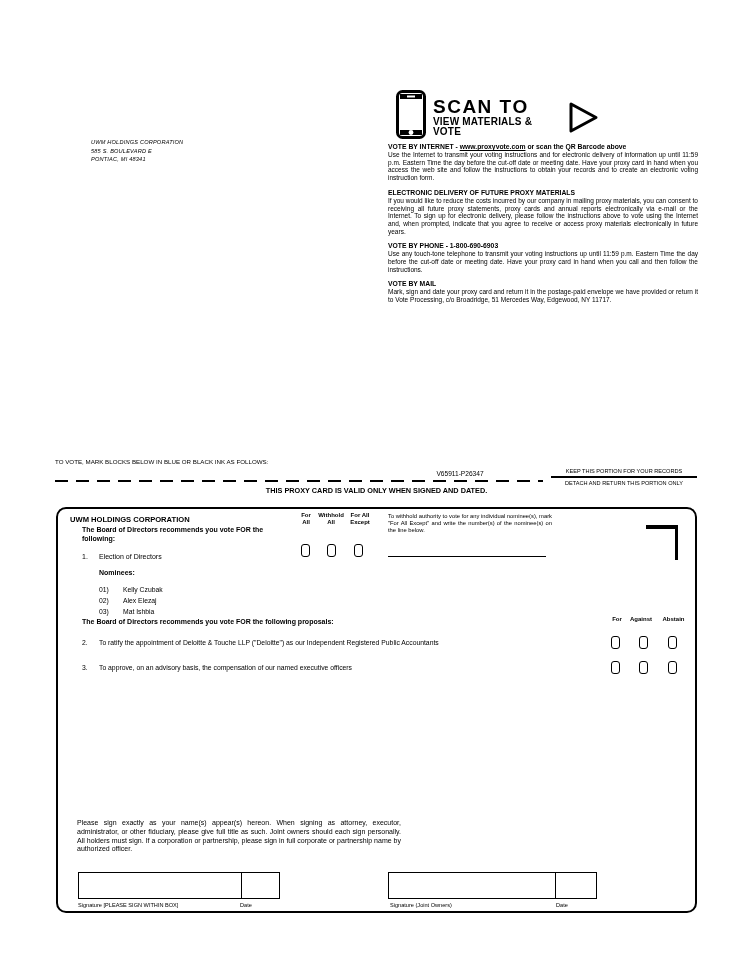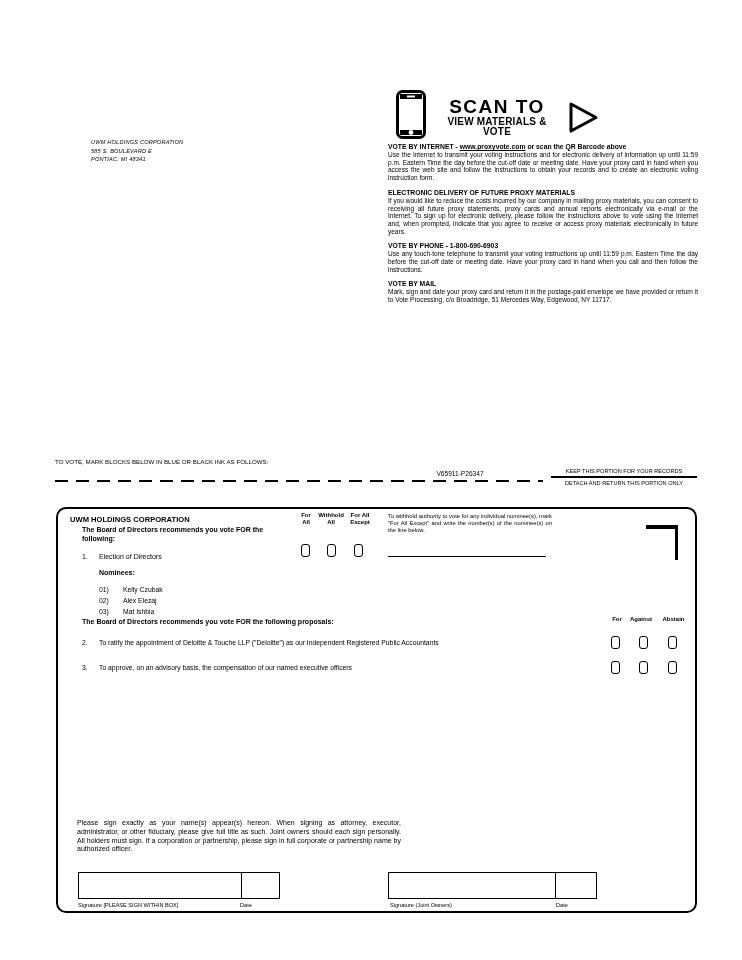--- a/index.html
+++ b/index.html
@@ -9,21 +9,21 @@
     font-family:"Liberation Sans", sans-serif; color:#000; overflow:hidden;
   }
   .abs { position:absolute; }
 
   
   .addr { left:91px; top:138px; font-size:5.6px; line-height:8.5px;
           font-style:italic; letter-spacing:.2px; }
 
   
   .scan { left:396px; top:90px; display:flex; align-items:center; gap:7px; }
-  .scan-text { width:128px; text-align:center; }
+  .scan-text { width:128px; }
   .scan-title { font-size:19px; font-weight:bold; letter-spacing:1.5px; line-height:20px; }
   .scan-sub { font-size:10px; font-weight:bold; letter-spacing:.2px; line-height:10px; }
 
   
   .instr { left:388px; top:143px; width:310px; }
   .instr h3 { font-size:6.8px; line-height:8px; font-weight:bold; }
   .instr p { font-size:6.5px; line-height:7.7px; text-align:justify; margin:0 0 7px 0; }
   .instr .lnk { text-decoration:underline; }
 
   
@@ -111,20 +111,21 @@
     </div>
   </div>
 
   <div class="abs tovote">TO VOTE, MARK BLOCKS BELOW IN BLUE OR BLACK INK AS FOLLOWS:</div>
   <div class="abs ctrlnum">V65911-P26347</div>
   <div class="abs dashline"></div>
   <div class="abs keepblock">
     <div class="k1">KEEP THIS PORTION FOR YOUR RECORDS</div>
     <div class="k2">DETACH AND RETURN THIS PORTION ONLY</div>
   </div>
+  <div class="abs validnote">THIS PROXY CARD IS VALID ONLY WHEN SIGNED AND DATED.</div>
 
   <div class="abs card">
 
     <div class="abs company">UWM HOLDINGS CORPORATION</div>
     <div class="abs rec1">The Board of Directors recommends you vote FOR the following:</div>
 
     <div class="abs colhead" style="left:227px;">
       <div>For</div>
       <div>All</div>
     </div>

